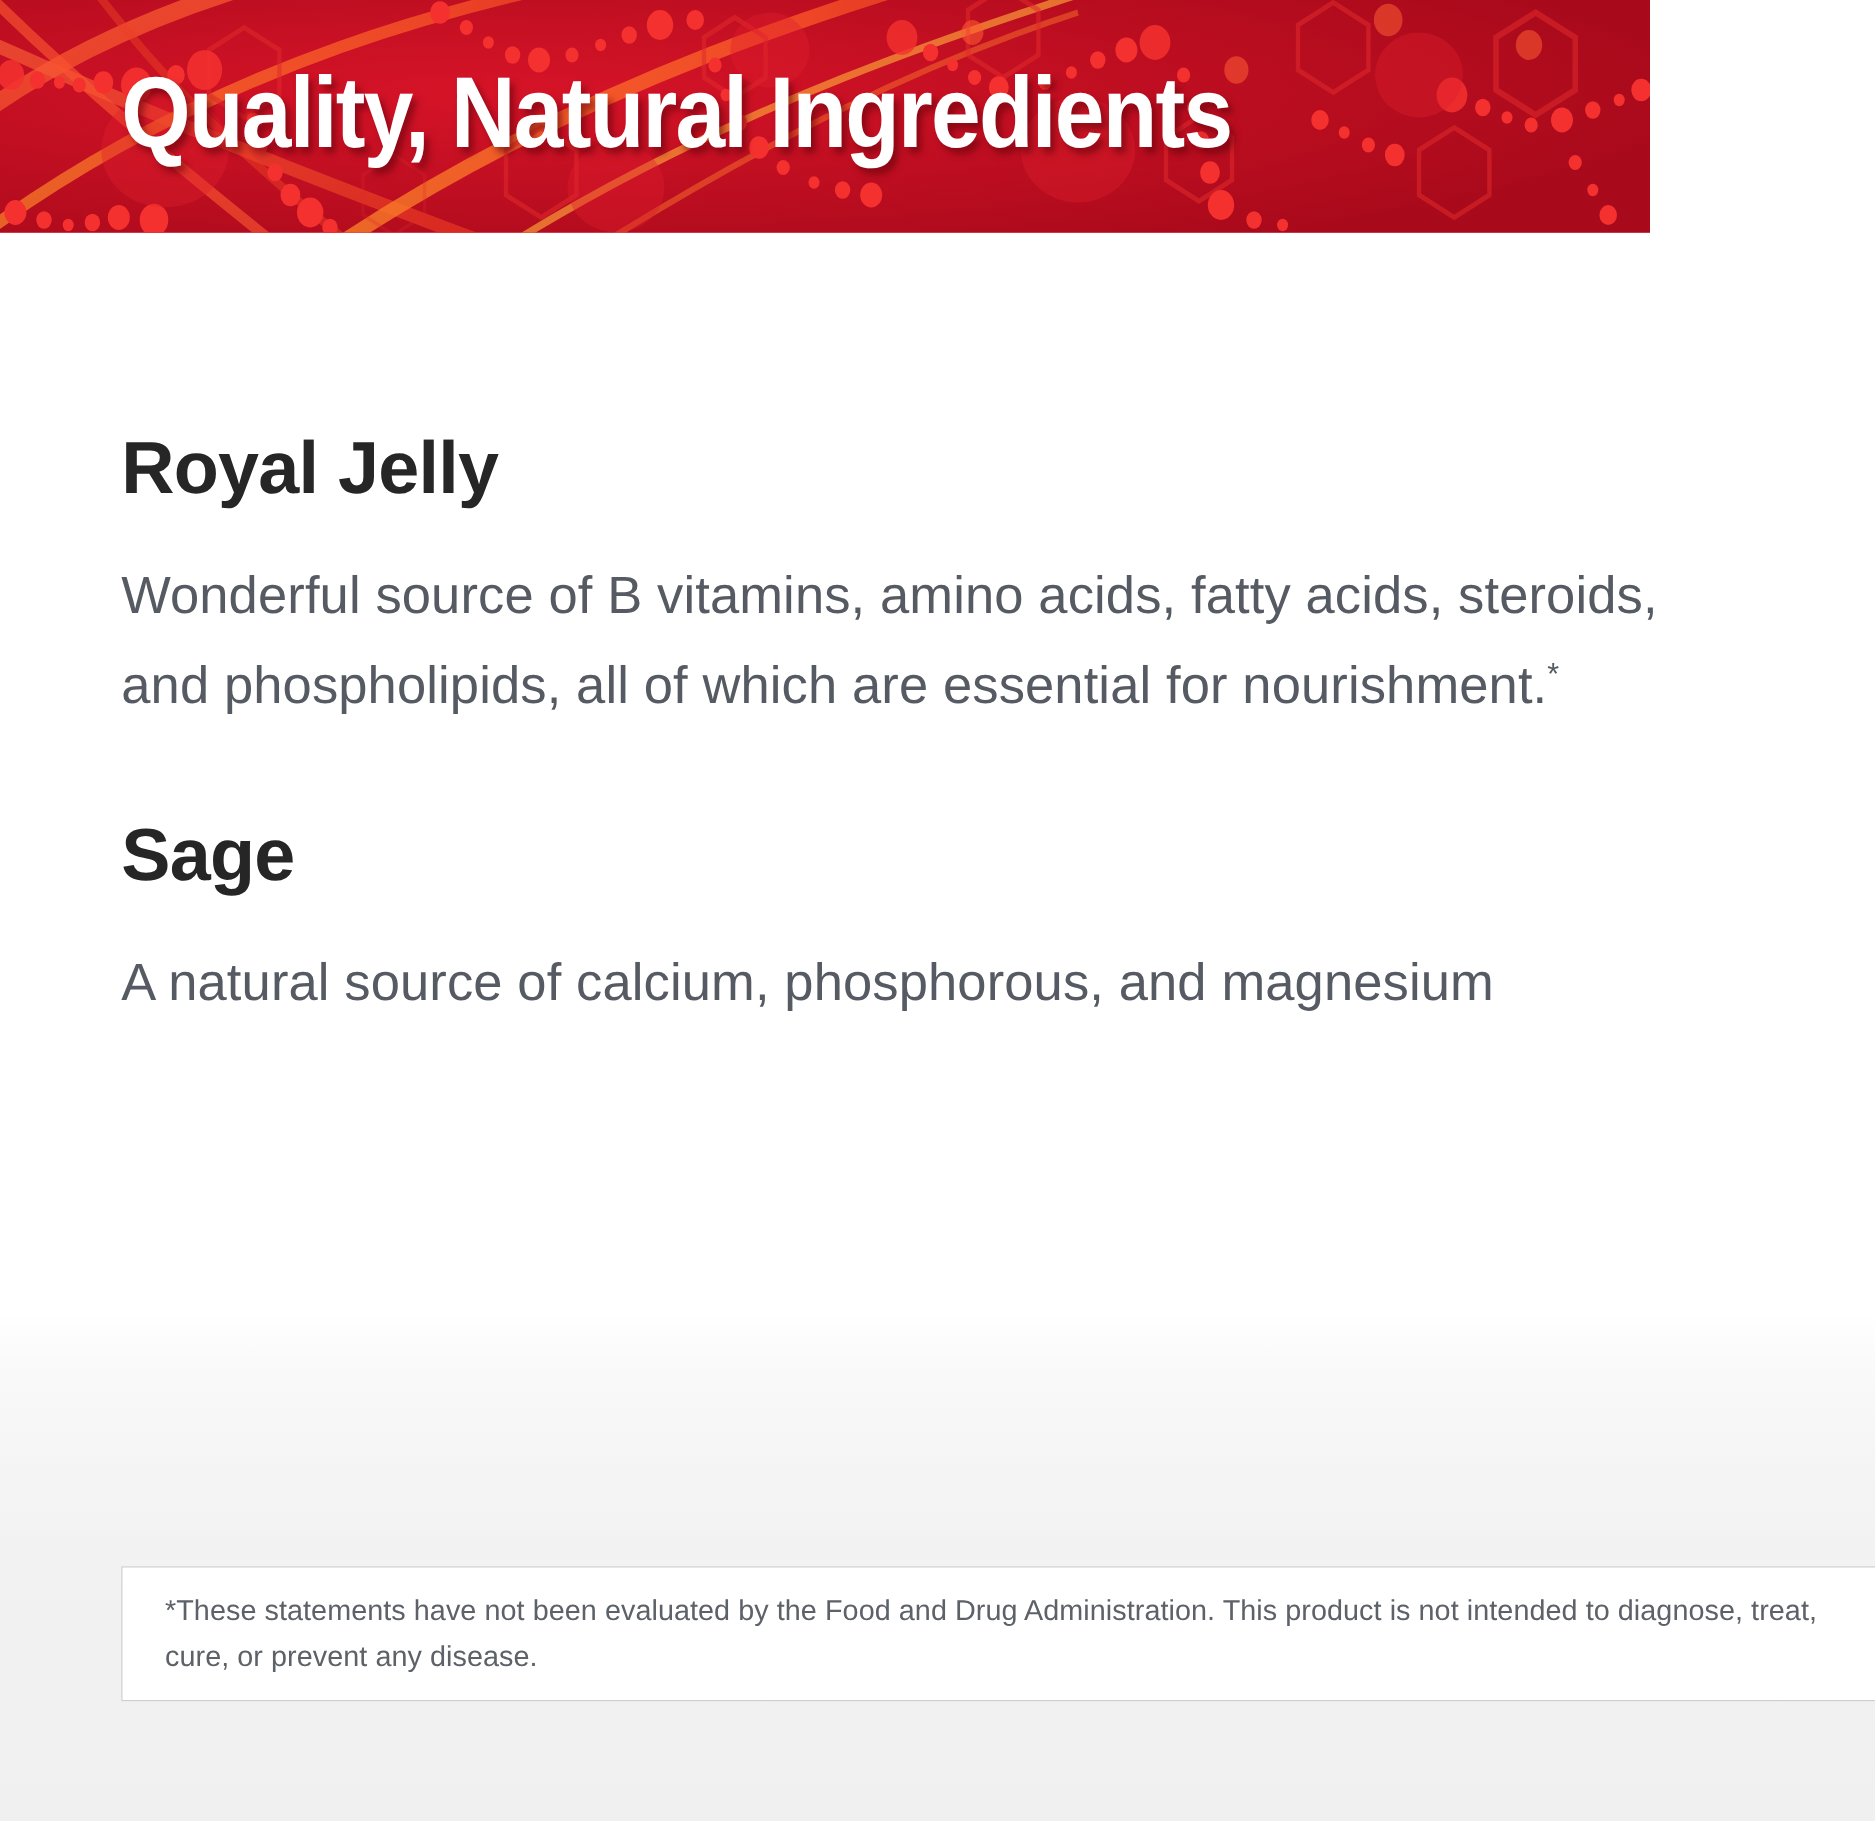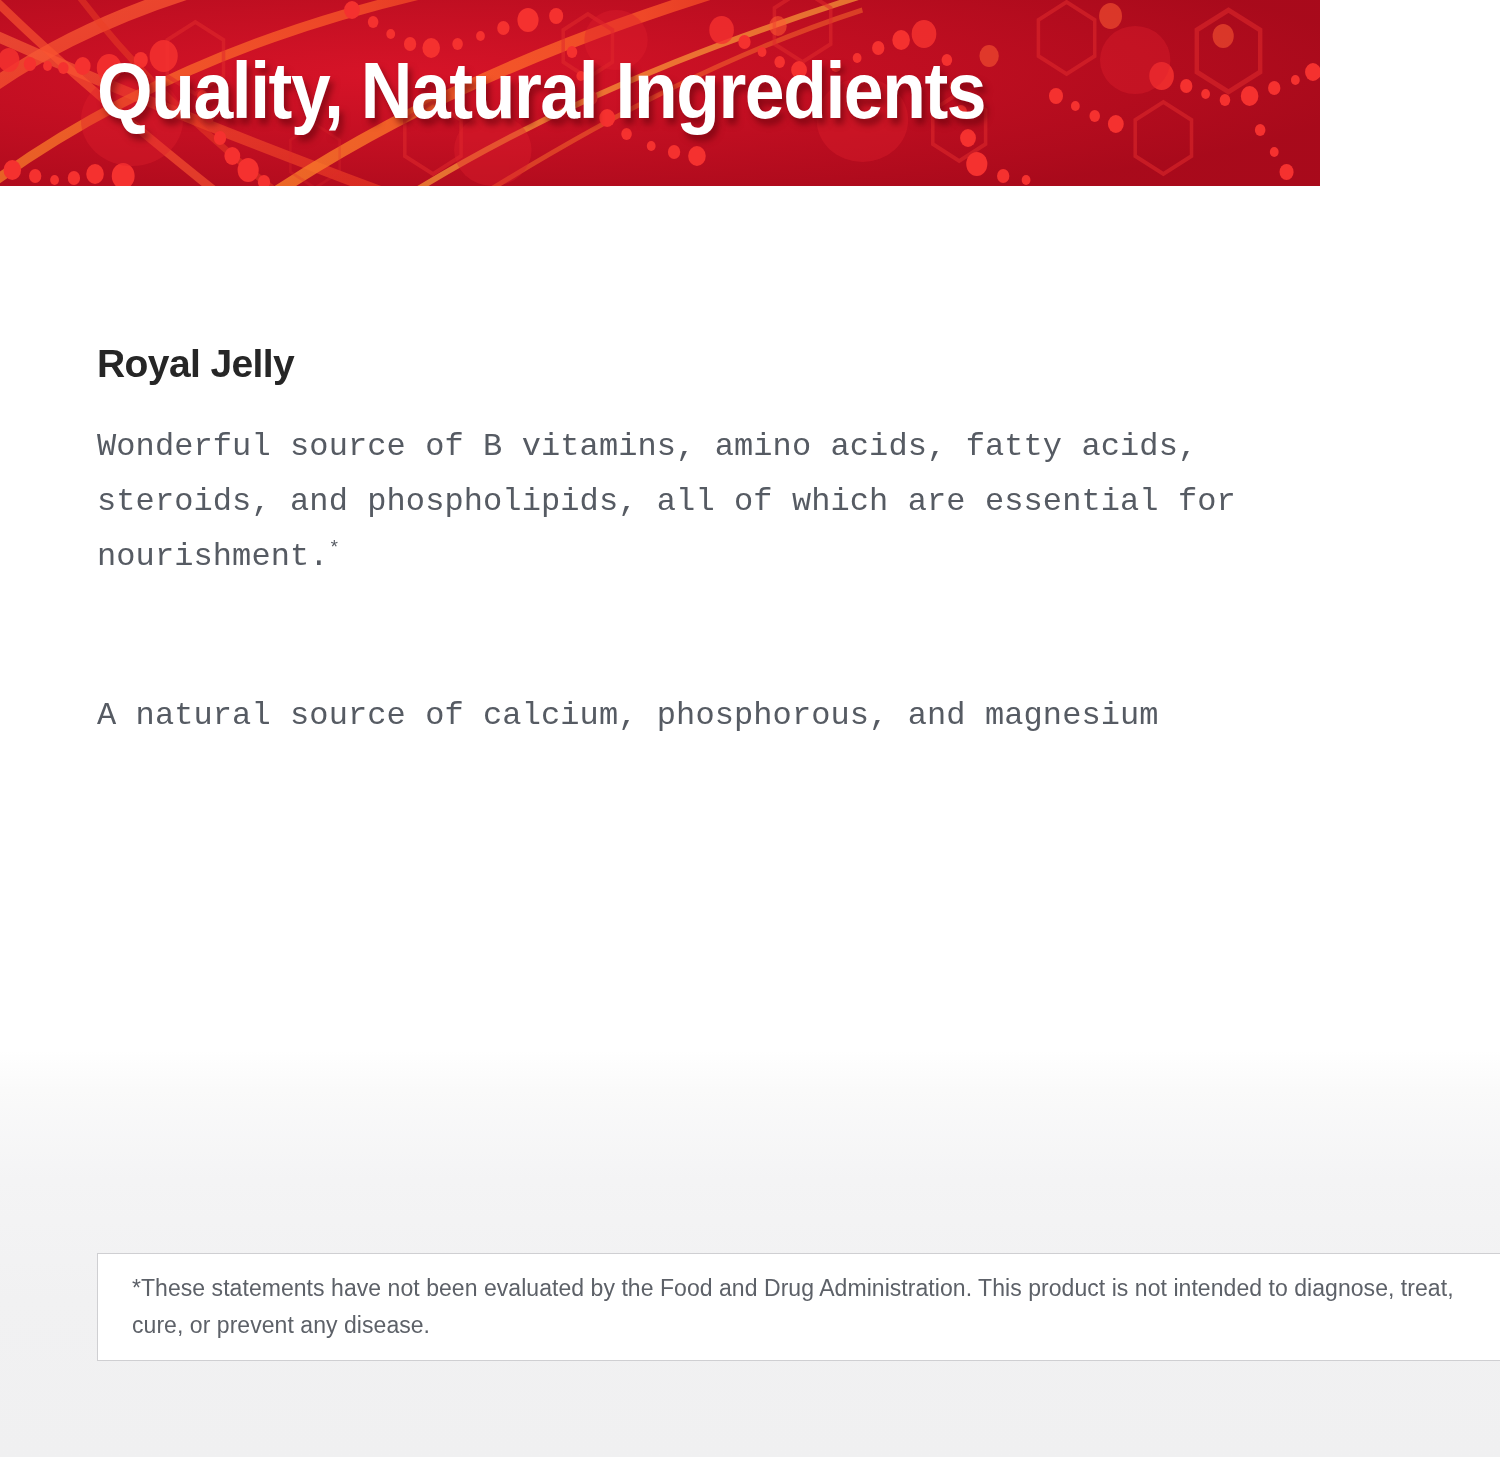--- a/index.html
+++ b/index.html
@@ -53,34 +53,33 @@
     z-index: 5;
   }
 
   
   .content { position: absolute; left: 0; top: 186px; width: 1500px; }
 
   .section { position: absolute; left: 97px; }
 
   .section-title {
     color: #262626;
-    font-size: 39px;
+    font-size: 59px;
     font-weight: bold;
     letter-spacing: -0.6px;
     line-height: 1.05;
     white-space: nowrap;
   }
 
   .section-body {
     color: #565b63;
-    font-size: 32px;
+    font-size: 42px;
     font-weight: normal;
     line-height: 1.72;
     letter-spacing: 0.1px;
-    font-family: Liberation Mono, monospace;
   }
 
   .sup { font-size: 0.58em; vertical-align: super; line-height: 0; }
 
   #sec-royal   { top: 158px; width: 1290px; }
   #sec-royal .section-body { margin-top: 34px; width: 1275px; }
 
   #sec-sage    { top: 468px; width: 1290px; }
   #sec-sage .section-body { margin-top: 34px; }
 
@@ -250,20 +249,21 @@
   <div class="content">
 
     <div class="section" id="sec-royal">
       <div class="section-title">Royal Jelly</div>
       <div class="section-body">
         <span>Wonderful source of B vitamins, amino acids, fatty acids, steroids, and phospholipids, all of which are essential for nourishment.</span><span class="sup">*</span>
       </div>
     </div>
 
     <div class="section" id="sec-sage">
+      <div class="section-title">Sage</div>
       <div class="section-body">
         <span>A natural source of calcium, phosphorous, and magnesium</span><span class="sup"></span>
       </div>
     </div>
 
     <div class="section" id="sec-rosemary">
     </div>
 
   </div>
 

